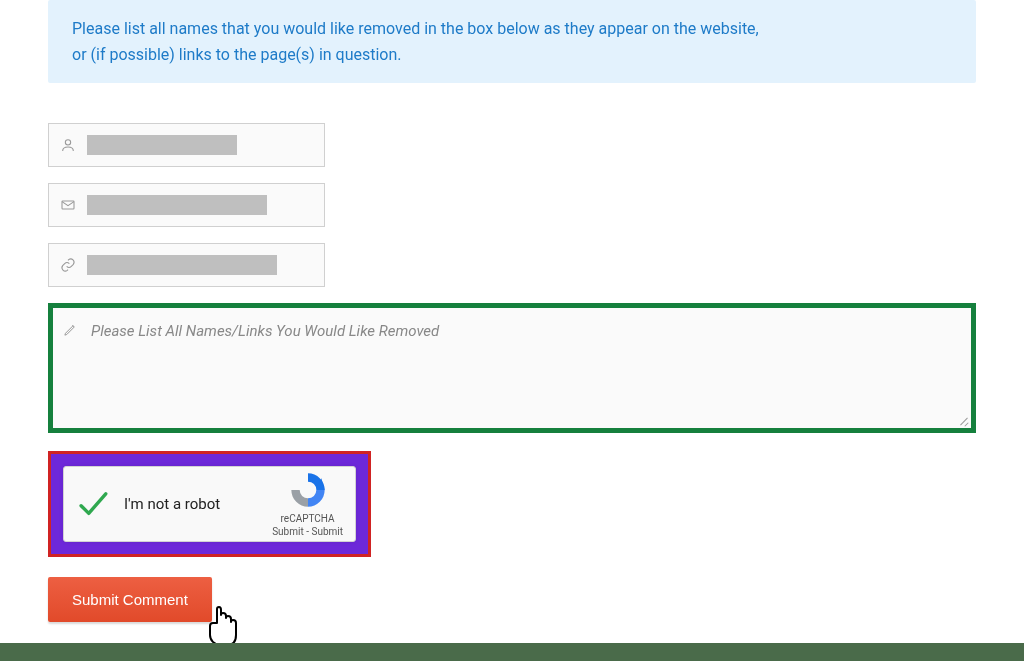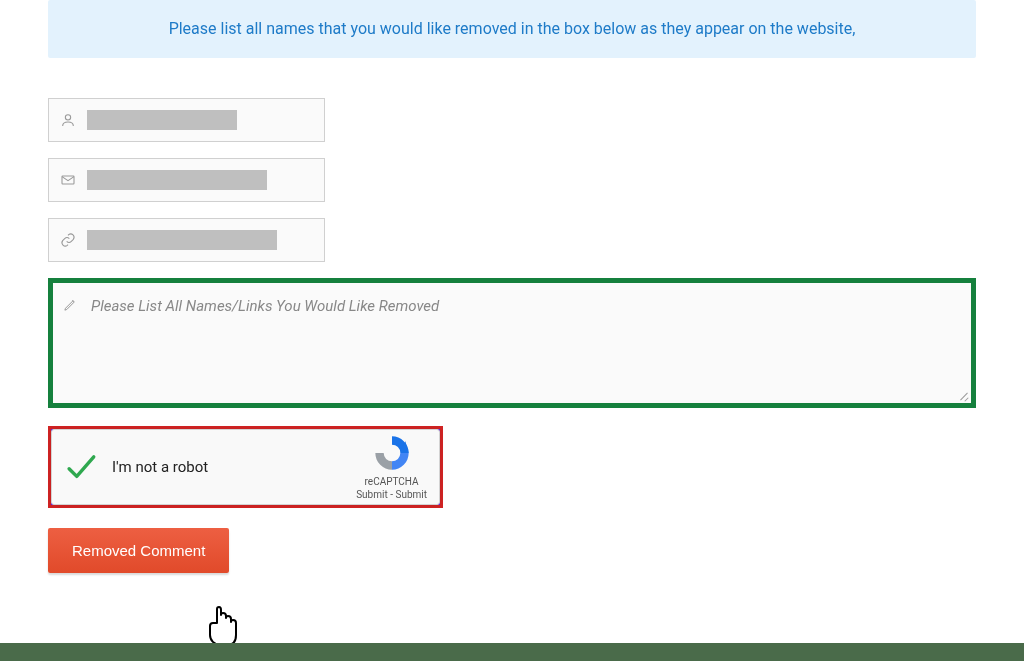--- a/index.html
+++ b/index.html
@@ -16,21 +16,20 @@
       position: relative;
     }
     .container {
       padding: 0 48px;
     }
     .notice-box {
       background: #e3f2fd;
       border-radius: 2px;
       padding: 16px 24px;
       margin-bottom: 40px;
-      text-align: center;
     }
     .notice-text {
       color: #1e7bc8;
       font-size: 16px;
       line-height: 1.6;
     }
     .form-field {
       display: flex;
       align-items: center;
       border: 1px solid #d0d0d0;
@@ -100,21 +99,22 @@
       right: 0;
       bottom: 4px;
     }
     .textarea-resize::after {
       width: 5px;
       right: 0;
       bottom: 1px;
     }
     .recaptcha-outer {
       border: 3px solid #d02323;
-      width: 395px;
+      width: 323px;
+      padding: 12px;
       margin-bottom: 20px;
       background: #6d28d9;
     }
     .recaptcha-box {
       background: #f9f9f9;
       border: 1px solid #d3d3d3;
       border-radius: 3px;
       height: 76px;
       display: flex;
       align-items: center;
@@ -176,20 +176,21 @@
       height: 18px;
       background: #4a6b4a;
     }
   </style>
 </head>
 <body>
 
 <div class="container">
   <div class="notice-box">
     <div class="notice-text">Please list all names that you would like removed in the box below as they appear on the website,</div>
+    <div class="notice-text">or (if possible) links to the page(s) in question.</div>
   </div>
 
   <div class="form-field">
     <span class="icon">
       <svg viewBox="0 0 24 24" width="16" height="16" fill="none" stroke="currentColor" stroke-width="1.6">
         <circle cx="12" cy="8" r="4"></circle>
         <path d="M4 21c0-4 4-6 8-6s8 2 8 6"></path>
       </svg>
     </span>
     <div class="redacted redacted-1"></div>
@@ -244,21 +245,21 @@
           </svg>
         </div>
         <div>reCAPTCHA</div>
         <div>
           <a href="#">Submit</a><span> - </span><a href="#">Submit</a>
         </div>
       </div>
     </div>
   </div>
 
-  <button class="submit-button">Removed Comment</button>
+  <button class="submit-button">Submit Comment</button>
 </div>
 
 <div class="cursor-pointer">
   <svg viewBox="0 0 38 42" width="38" height="42">
     <path d="M14 4 L14 18 L10 18 C8 18 7 19 7 21 L7 30 C7 35 11 40 18 40 L24 40 C30 40 33 36 33 30 L33 18 C33 16 32 15 30 15 C29 15 28 16 28 17 L28 14 C28 12 27 11 25 11 C24 11 23 12 23 13 L23 11 C23 9 22 8 20 8 C19 8 18 9 18 10 L18 5 C18 3 17 2 16 2 C15 2 14 3 14 4 Z" fill="#ffffff" stroke="#000000" stroke-width="2" stroke-linejoin="round"></path>
   </svg>
 </div>
 
 <div class="bottom-bar"></div>
 

